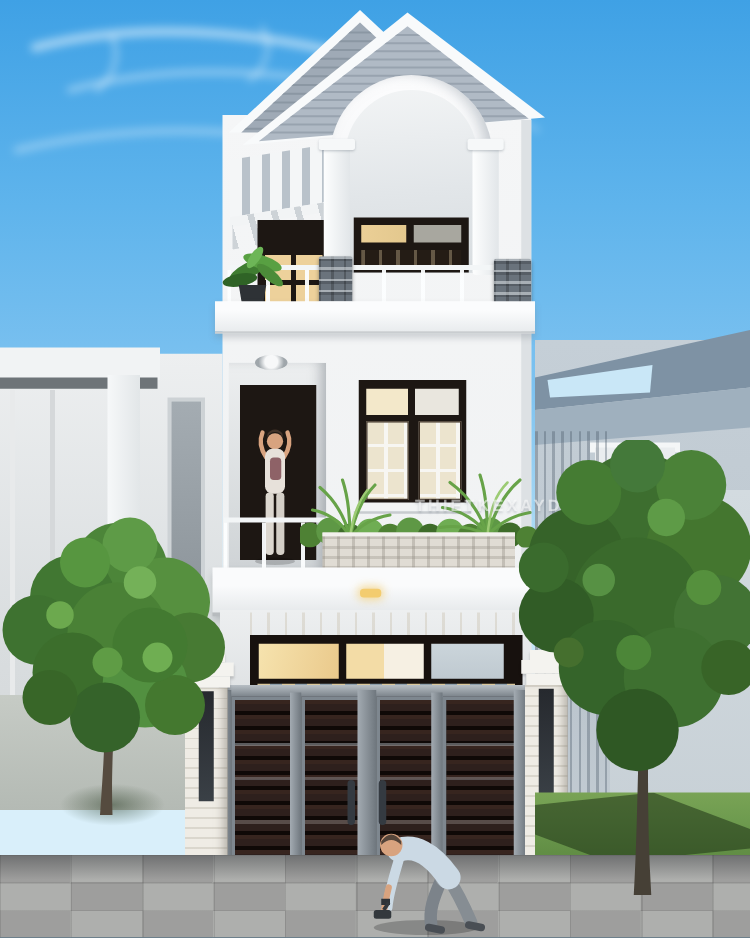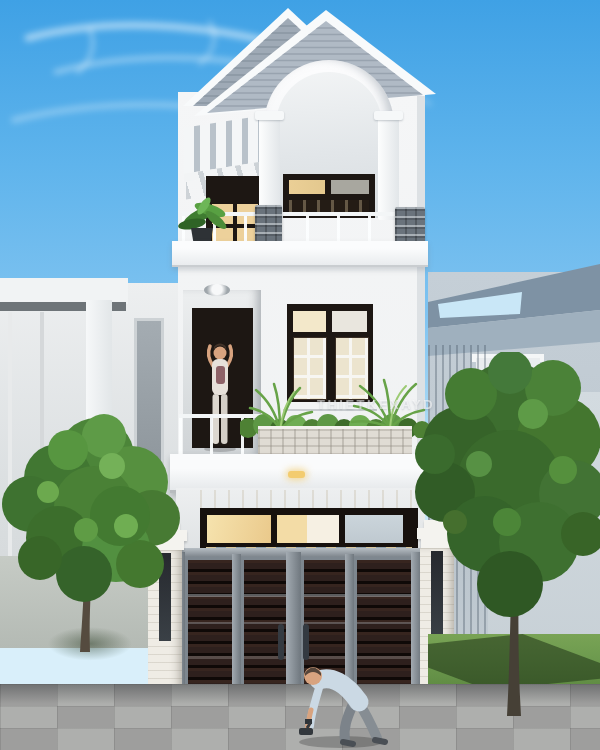--- a/index.html
+++ b/index.html
@@ -180,21 +180,21 @@
     repeating-linear-gradient(180deg,rgba(0,0,0,.08) 0 1px,rgba(0,0,0,0) 1px 22px),
     repeating-conic-gradient(rgba(255,255,255,.09) 0% 25%,rgba(0,0,0,.05) 0% 50%);
     background-size:auto,auto,auto,114px 44px;}
 
   
   #tree-l{left:0;top:398px;width:200px;height:266px;}
   #tree-r{left:415px;top:352px;width:185px;height:372px;}
   #man{left:283px;top:648px;width:112px;height:102px;}
 
   
-  #watermark{left:317px;top:398px;width:130px;font:700 13px/1 "Liberation Sans",sans-serif;
+  #watermark{left:332px;top:398px;width:130px;font:700 13px/1 "Liberation Sans",sans-serif;
     letter-spacing:2.5px;color:var(--watermark-color,rgba(255,255,255,0.55));white-space:nowrap;
     text-shadow:0 1px 2px rgba(120,130,140,.35);}
 </style>
 </head>
 <body>
 
 <div id="scene">
 
   <div class="abs" id="sky"></div>
   <svg class="abs" id="clouds" viewBox="0 0 600 300">

